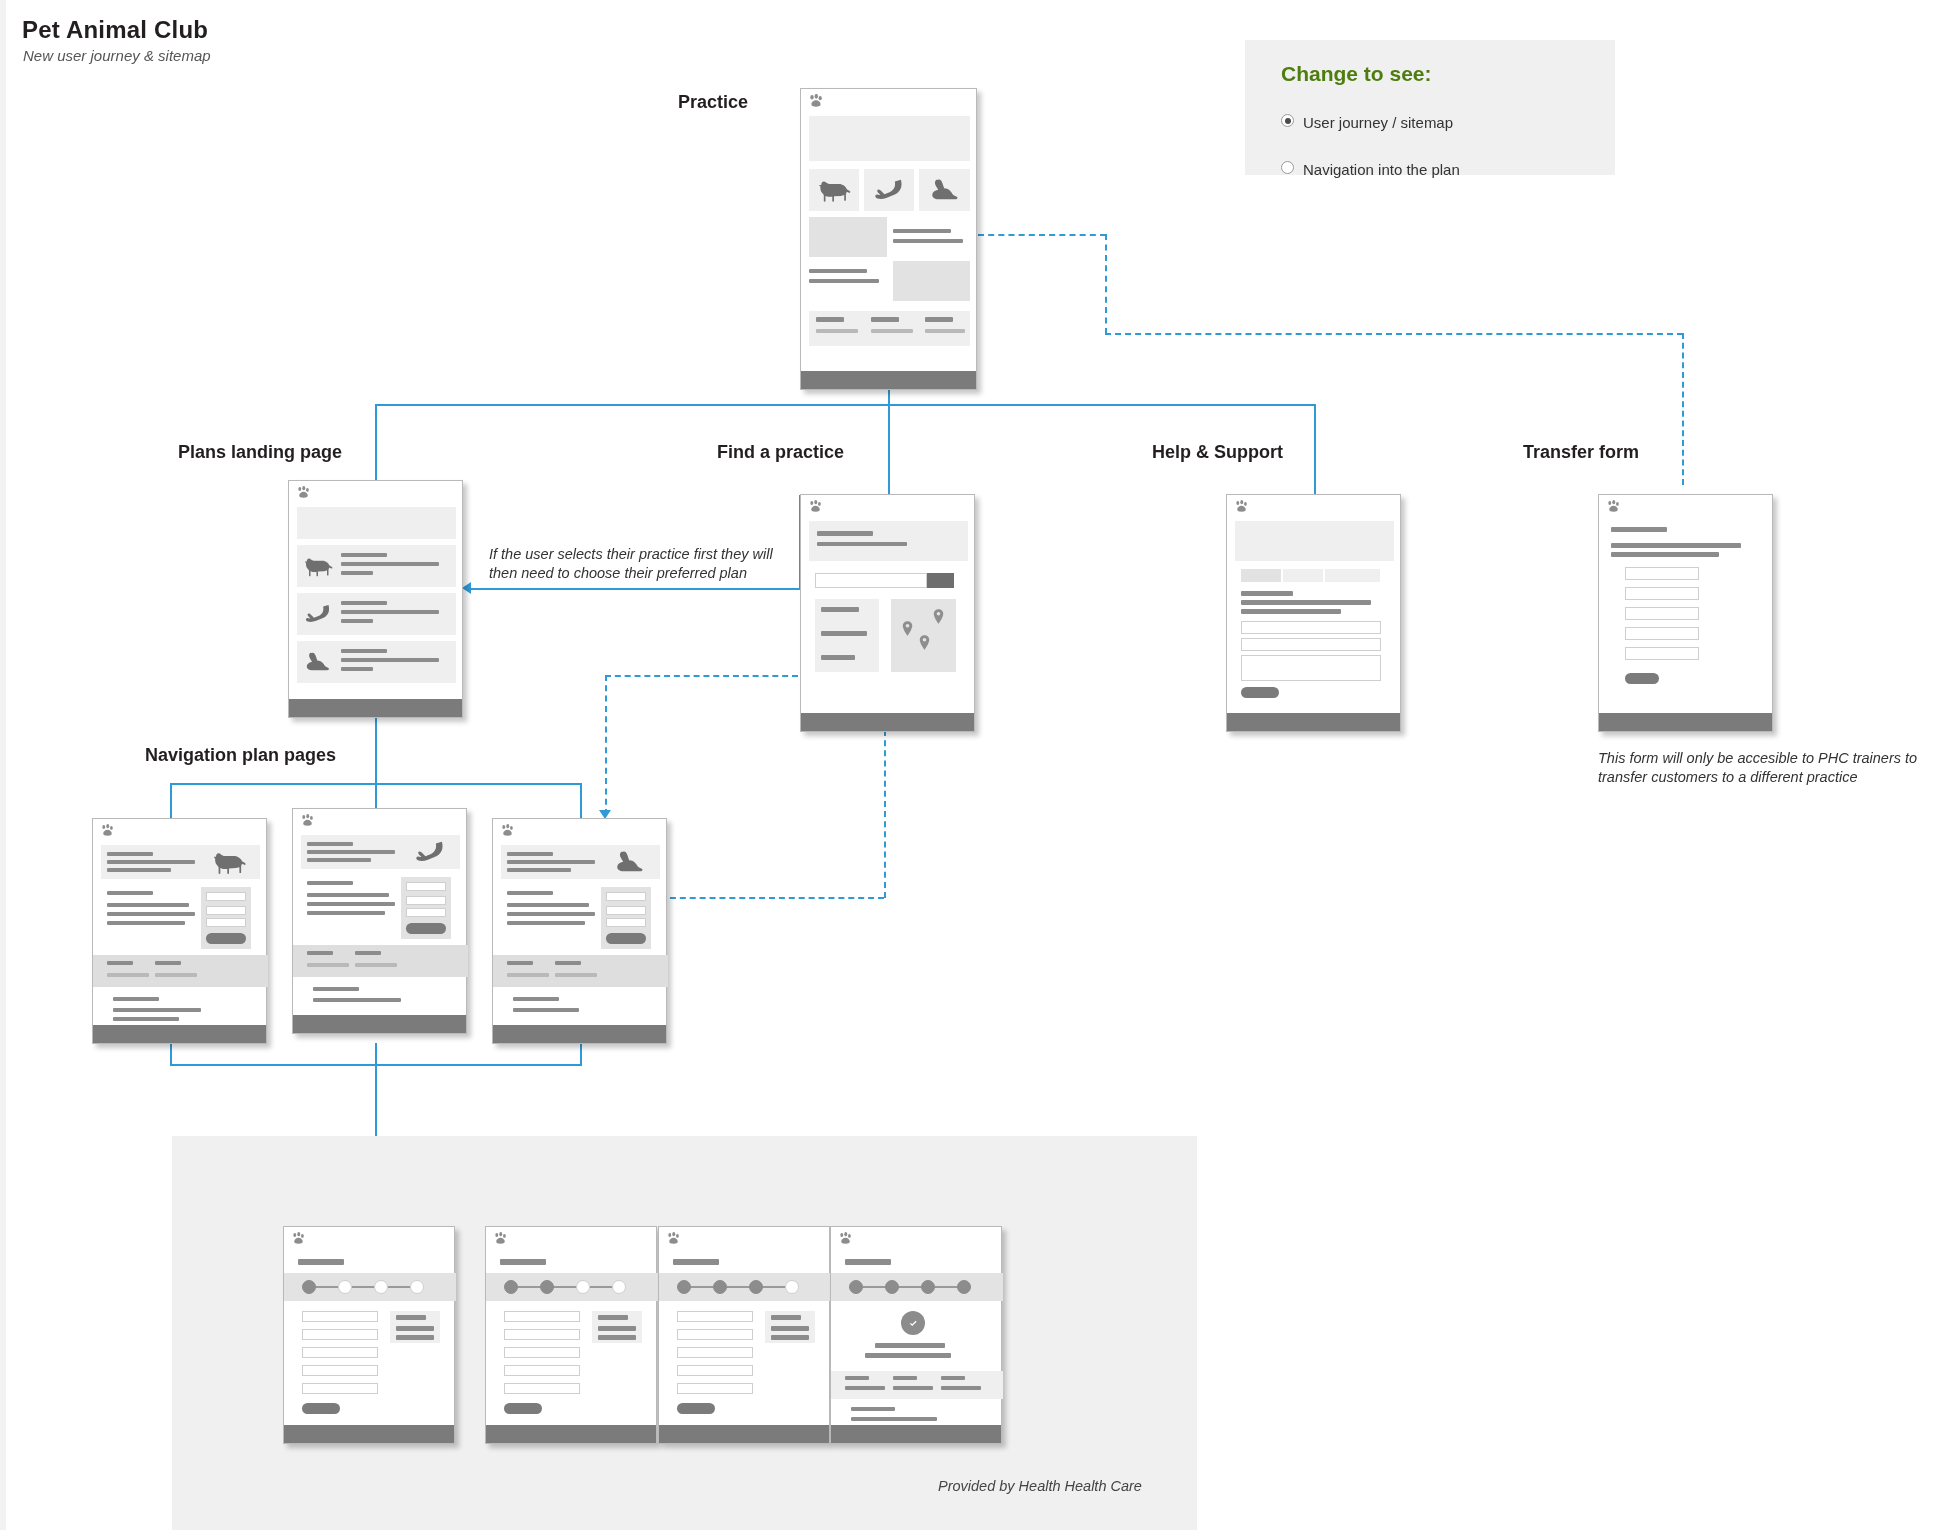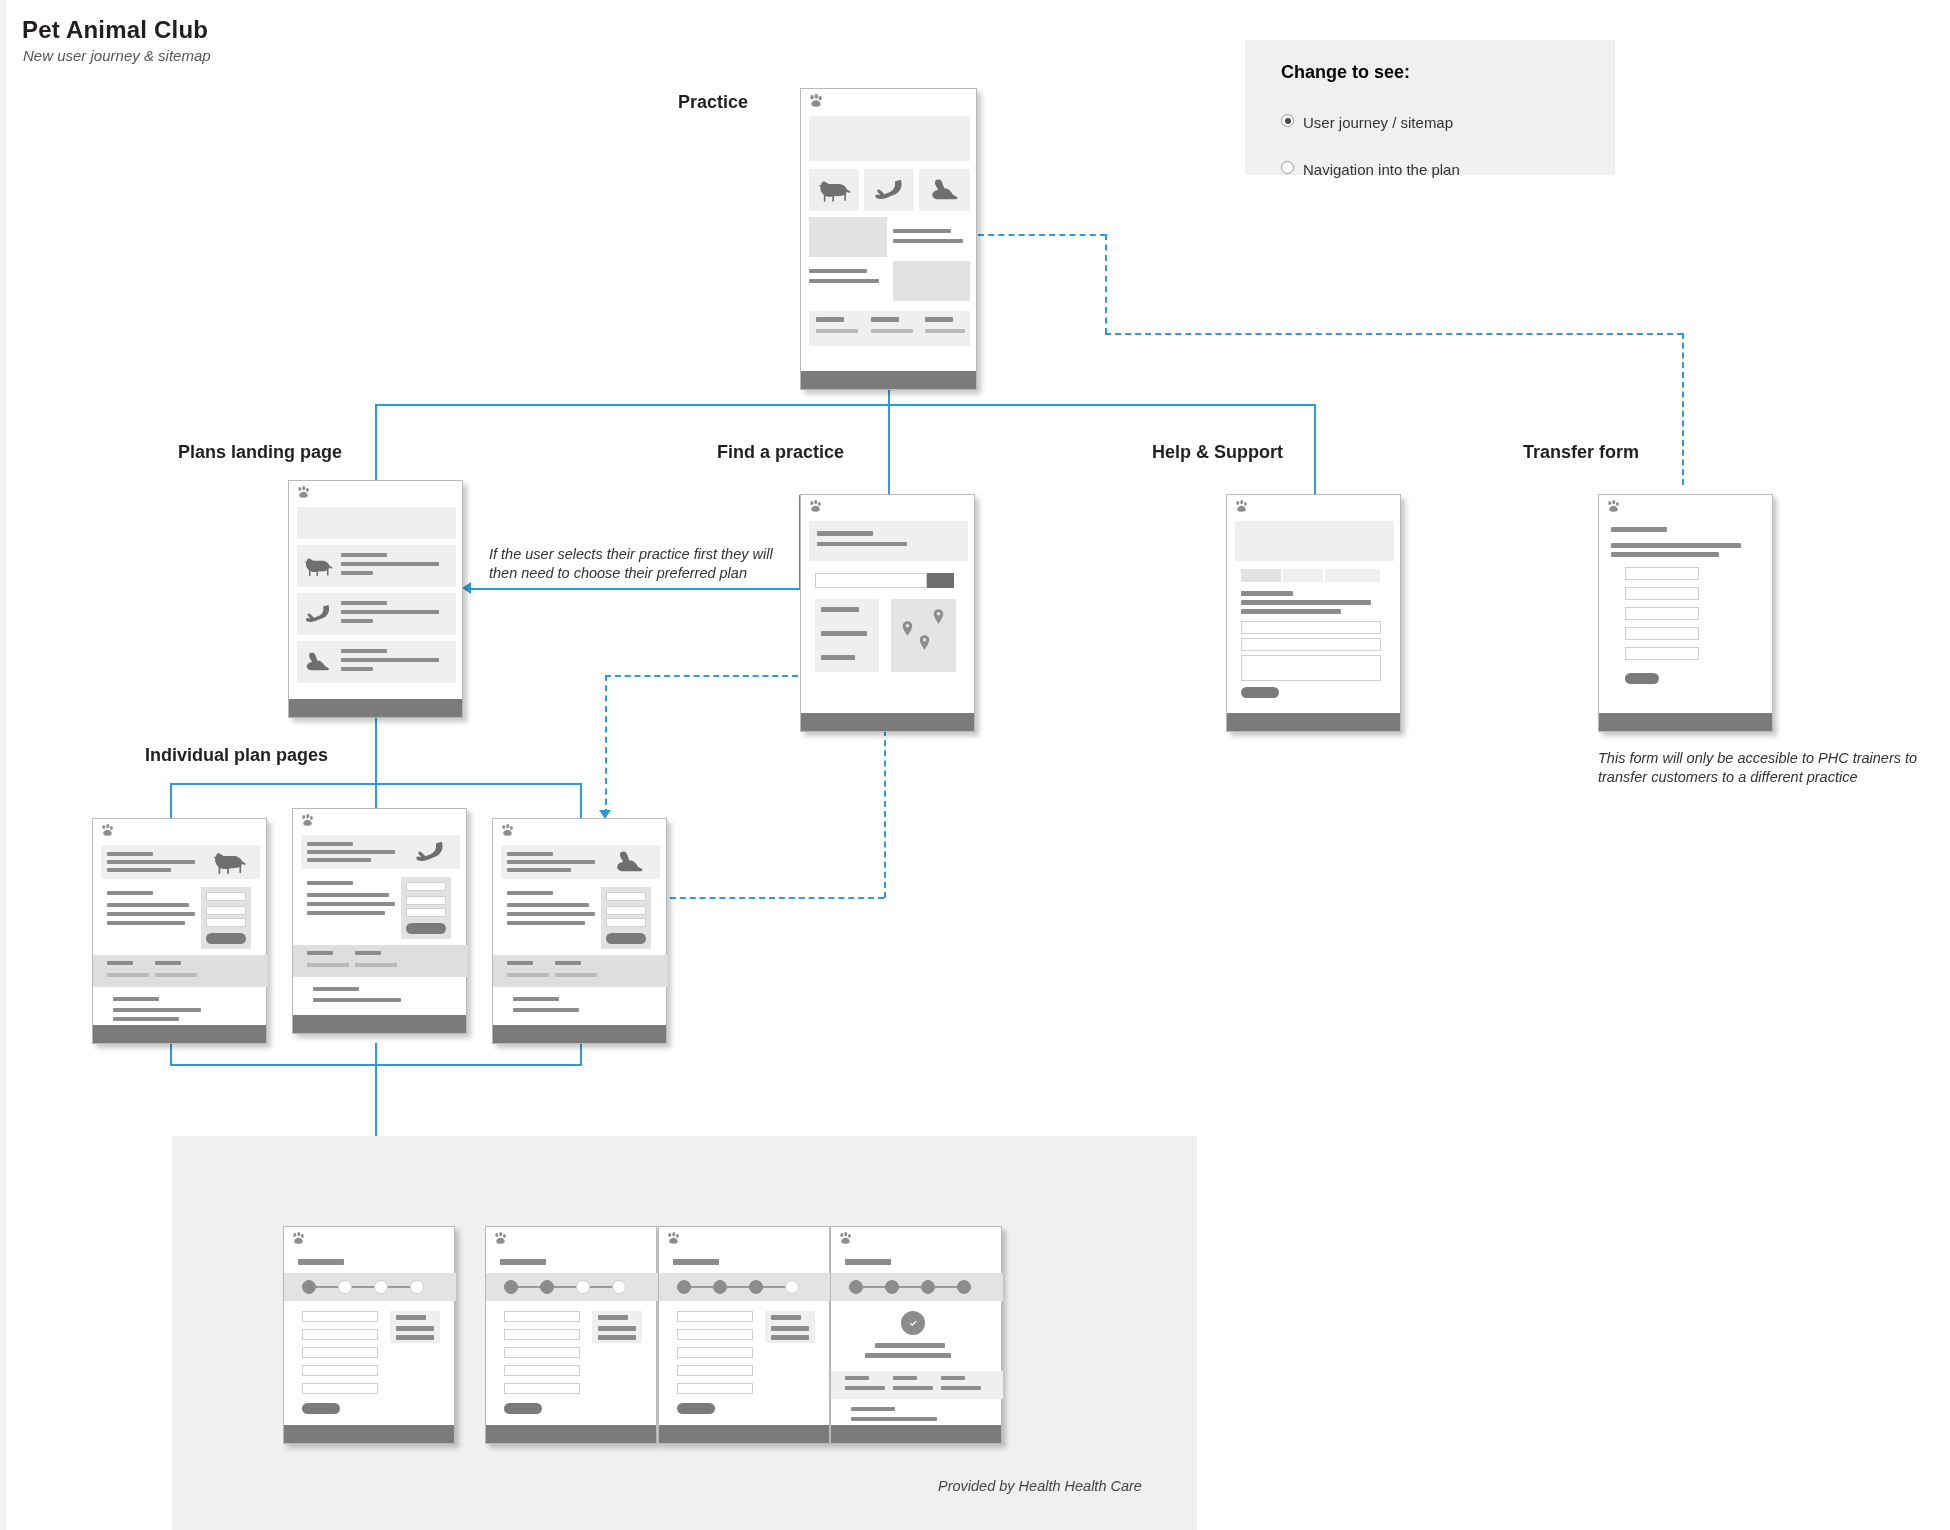--- a/index.html
+++ b/index.html
@@ -12,21 +12,21 @@
   }
   .page{position:absolute;left:0;top:0;width:1950px;height:1530px;background:#fff;}
   .page::before{content:"";position:absolute;left:0;top:0;width:6px;height:1530px;background:#f2f2f2;}
 
   
   .doc-title{position:absolute;left:22px;top:16px;font-size:24px;font-weight:bold;color:#231f20;letter-spacing:.2px;}
   .doc-sub{position:absolute;left:23px;top:47px;font-size:15px;font-style:italic;color:#555;}
 
   
   .legend{position:absolute;left:1245px;top:40px;width:370px;height:135px;background:#f0f0f0;}
-  .legend-title{position:absolute;left:36px;top:22px;font-size:18px;font-weight:bold;color:#000000;}
+  .legend-title{position:absolute;left:36px;top:22px;font-size:21px;font-weight:bold;color:#4d7c0f;}
   .legend-opt{position:absolute;left:36px;font-size:15px;color:#333;}
   .legend-opt .rb{display:inline-block;width:11px;height:11px;border:1px solid #9a9a9a;border-radius:50%;background:#fff;vertical-align:1px;margin-right:9px;position:relative;}
   .legend-opt.sel .rb::after{content:"";position:absolute;left:2.5px;top:2.5px;width:6px;height:6px;border-radius:50%;background:#4a4a4a;}
   .legend-opt.o1{top:74px;}
   .legend-opt.o2{top:121px;}
 
   
   .node-label{position:absolute;font-size:18px;font-weight:bold;color:#231f20;white-space:nowrap;}
 
   
@@ -130,21 +130,21 @@
 
   <div class="dash-h" style="left:660px;top:897px;width:224px;"></div>
   <div class="dash-v" style="left:884px;top:730px;height:168px;"></div>
   <div class="arrow up" style="left:878px;top:722px;"></div>
 
   <div class="node-label" style="left:678px;top:92px;">Practice</div>
   <div class="node-label" style="left:178px;top:442px;">Plans landing page</div>
   <div class="node-label" style="left:717px;top:442px;">Find a practice</div>
   <div class="node-label" style="left:1152px;top:442px;">Help &amp; Support</div>
   <div class="node-label" style="left:1523px;top:442px;">Transfer form</div>
-  <div class="node-label" style="left:145px;top:745px;">Individual plan pages</div>
+  <div class="node-label" style="left:145px;top:745px;">Navigation plan pages</div>
   <div class="node-label" style="left:210px;top:1182px;">Checkout</div>
 
   <div class="annot" style="left:489px;top:545px;width:285px;">If the user selects their practice first they will then need to choose their preferred plan</div>
   <div class="annot" style="left:1598px;top:749px;width:340px;">This form will only be accesible to PHC trainers to transfer customers to a different practice</div>
   <div class="annot" style="left:392px;top:1152px;width:330px;">Practice and plan details shared across to Animal Health Care to make payment</div>
 
   <div class="checkout-zone"></div>
   <div class="provided" style="left:938px;top:1478px;">Provided by Health Health Care</div>
 
   <div class="wf" style="left:800px;top:88px;width:177px;height:302px;">

